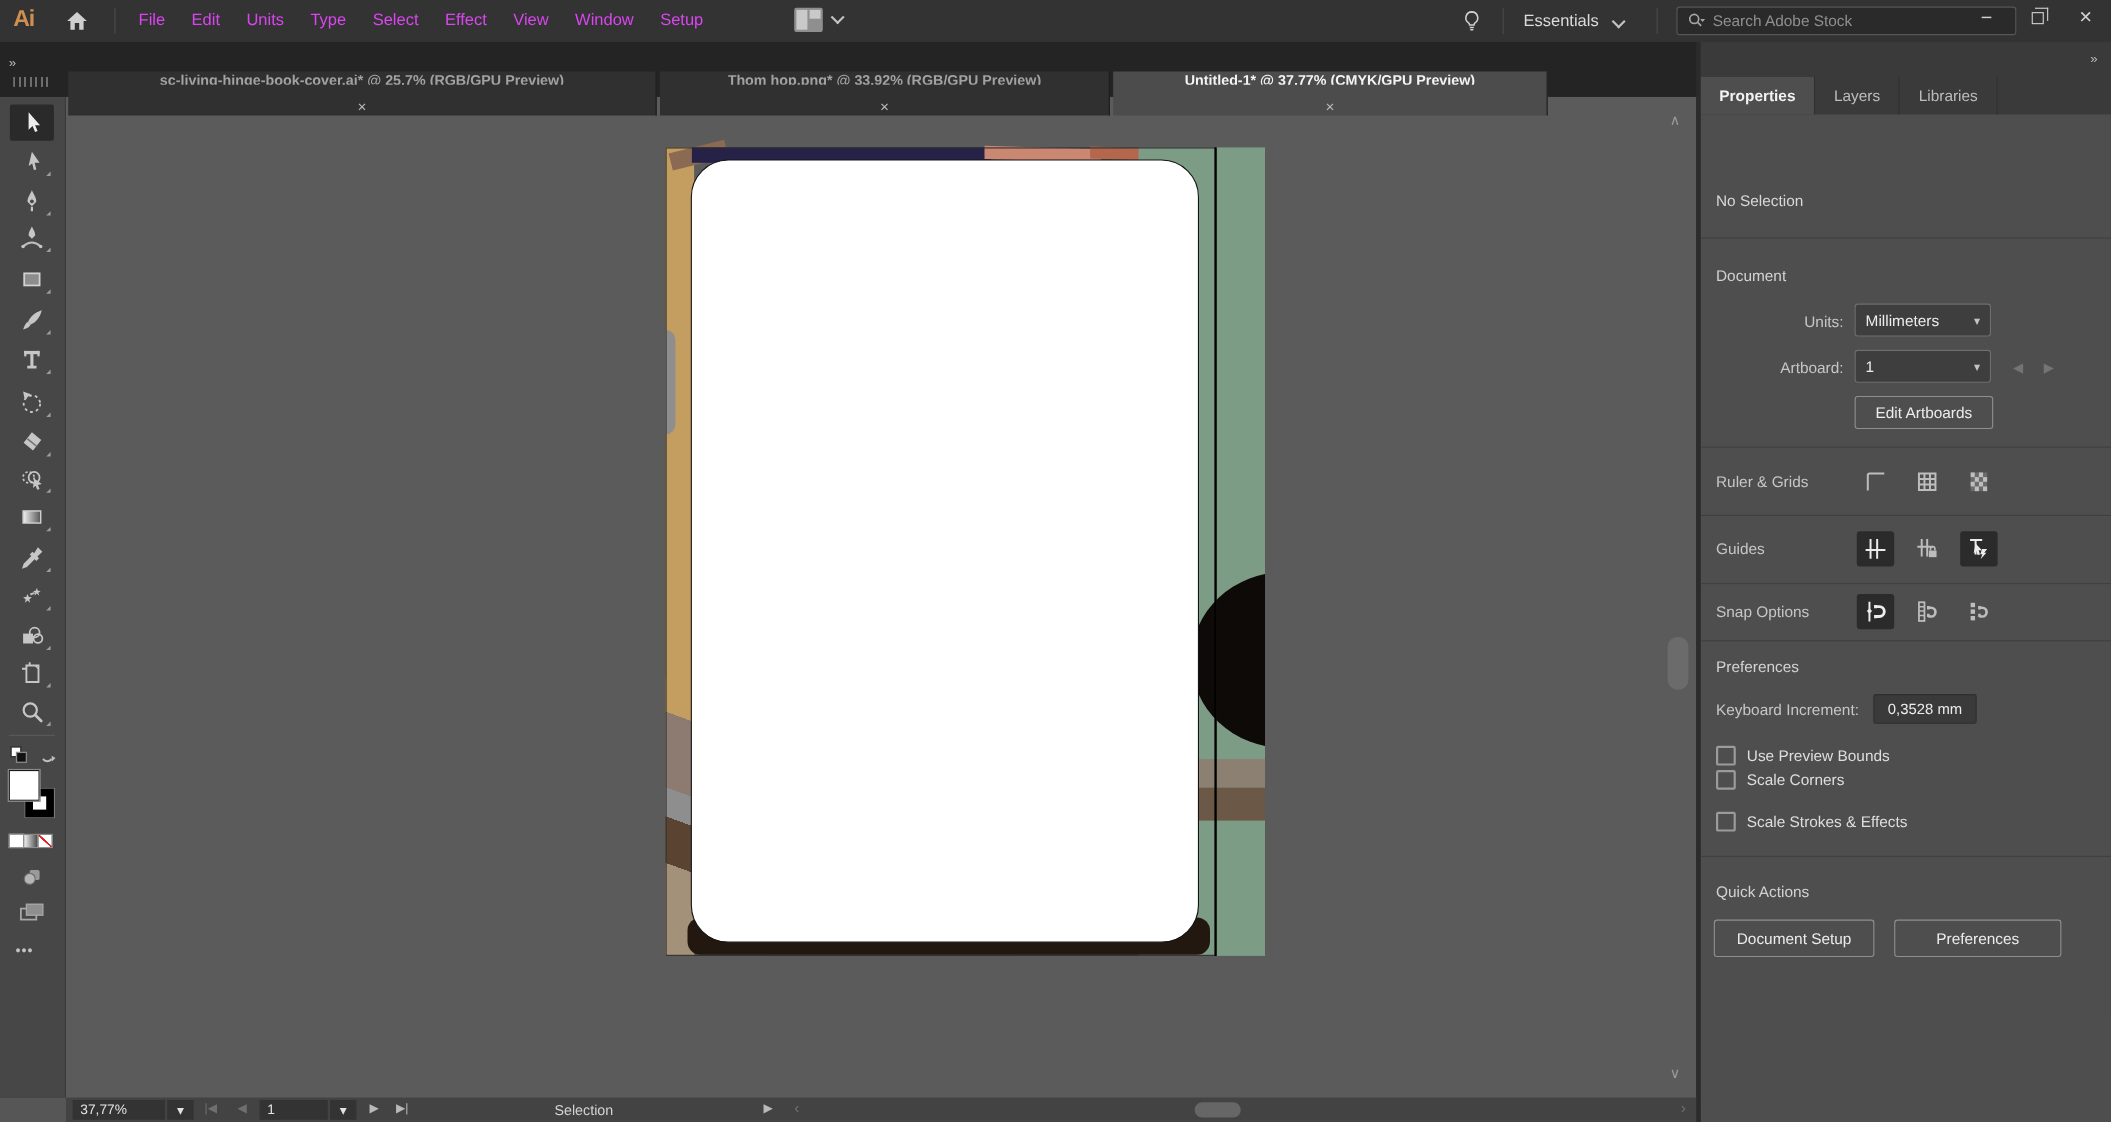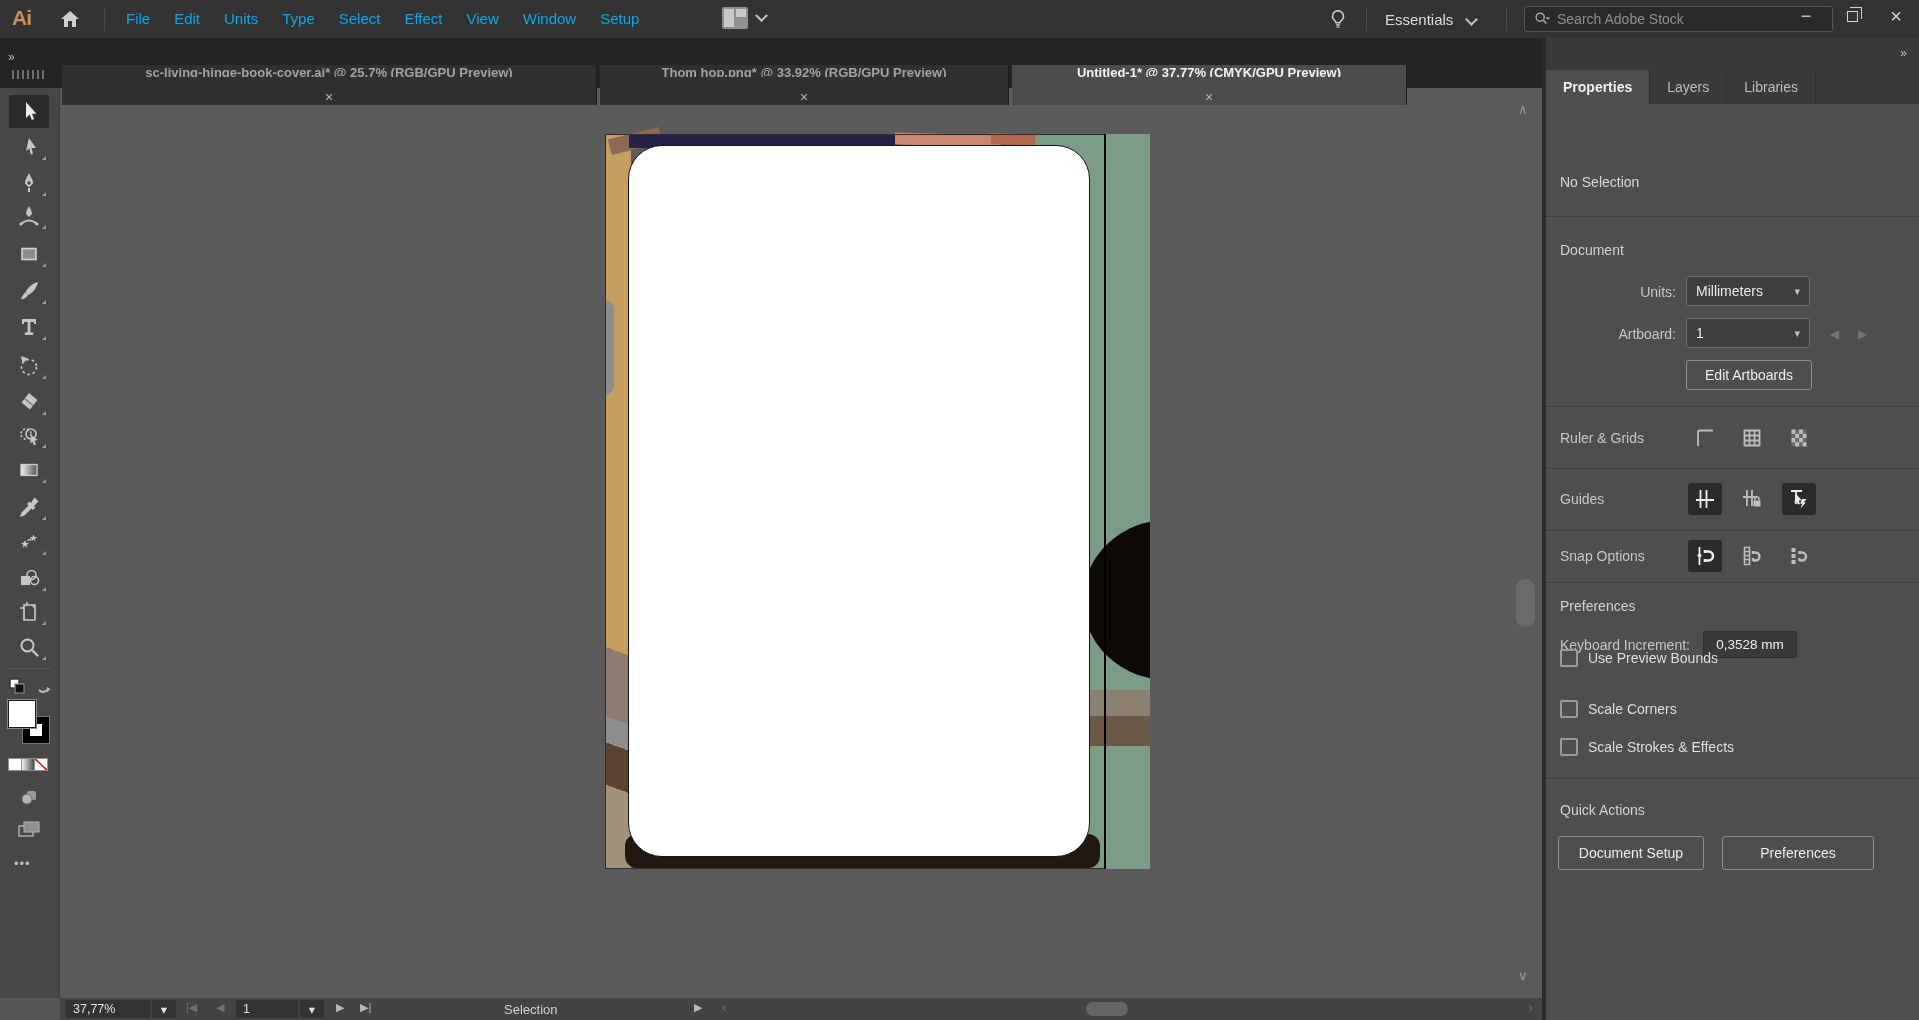--- a/index.html
+++ b/index.html
@@ -11,21 +11,21 @@
     -webkit-font-smoothing:antialiased;
     color:#d8d8d8;
   }
 
   
   #menubar { position:absolute; left:0; top:0; width:1919px; height:38px; background:#333333; z-index:30; }
   #app-logo { position:absolute; left:12px; top:6px; font-size:21px; font-weight:bold; color:#cf8f51; letter-spacing:-1px; }
   #home-btn { position:absolute; left:57px; top:7px; width:30px; height:24px; }
   .vsep { position:absolute; top:7px; width:1px; height:24px; background:#4b4b4b; }
   #menu-items { position:absolute; left:114px; top:0; height:38px; display:flex; align-items:center; }
-  .menu-item { padding:0 12px; font-size:15px; color:#0ea5e9; height:38px; line-height:38px; cursor:default; }
+  .menu-item { padding:0 12px; font-size:15px; color:#d946ef; height:38px; line-height:38px; cursor:default; }
   #arrange-docs { position:absolute; left:722px; top:7px; display:flex; align-items:center; gap:9px; }
   .arr-icon { width:26px; height:22px; background:#8f8f8f; border-radius:2px; position:relative; }
   .arr-icon::after { content:""; position:absolute; right:2px; top:2px; width:10px; height:8px; background:#c9c9c9; }
   .arr-icon::before { content:""; position:absolute; left:2px; top:2px; width:10px; height:18px; background:#c9c9c9; }
   .chev { width:9px; height:9px; border-right:2px solid #c3c3c3; border-bottom:2px solid #c3c3c3; transform:rotate(45deg); display:inline-block; }
   #bulb { position:absolute; left:1327px; top:6px; }
   #workspace { position:absolute; left:1385px; top:0; height:38px; display:flex; align-items:center; gap:14px; font-size:15px; color:#dcdcdc; }
   #search-box { position:absolute; left:1524px; top:6px; width:309px; height:26px; background:#2a2a2a; border:1px solid #565656; border-radius:3px; display:flex; align-items:center; padding:0 8px; gap:6px; }
   #search-box input { background:transparent; border:none; outline:none; color:#bdbdbd; font-size:14px; width:190px; font-family:"Liberation Sans",sans-serif; }
   #search-box input::placeholder { color:#8f8f8f; }
@@ -481,21 +481,21 @@
         <path d="M11.5 6 v3 M11.5 13 v3" stroke="#bdbdbd" stroke-width="2.4"></path>
       </svg>
   </div>
 
   <div class="p-divider" style="top:544px"></div>
 
   <div class="p-label" style="top:560px; color:#d2d2d2">Preferences</div>
   <div class="p-label" style="top:599px">Keyboard Increment:</div>
   <input id="ki-value" style="top: 593px;" value="0,3528 mm">
 
-  <div class="checkrow" style="top:611px">
+  <div class="checkrow" style="top:640px">
     <div class="checkbox"></div>
     <span class="check-label">Use Preview Bounds</span>
   </div>
   <div class="checkrow" style="top:662px">
     <div class="checkbox"></div>
     <span class="check-label">Scale Corners</span>
   </div>
   <div class="checkrow" style="top:700px">
     <div class="checkbox"></div>
     <span class="check-label">Scale Strokes &amp; Effects</span>

